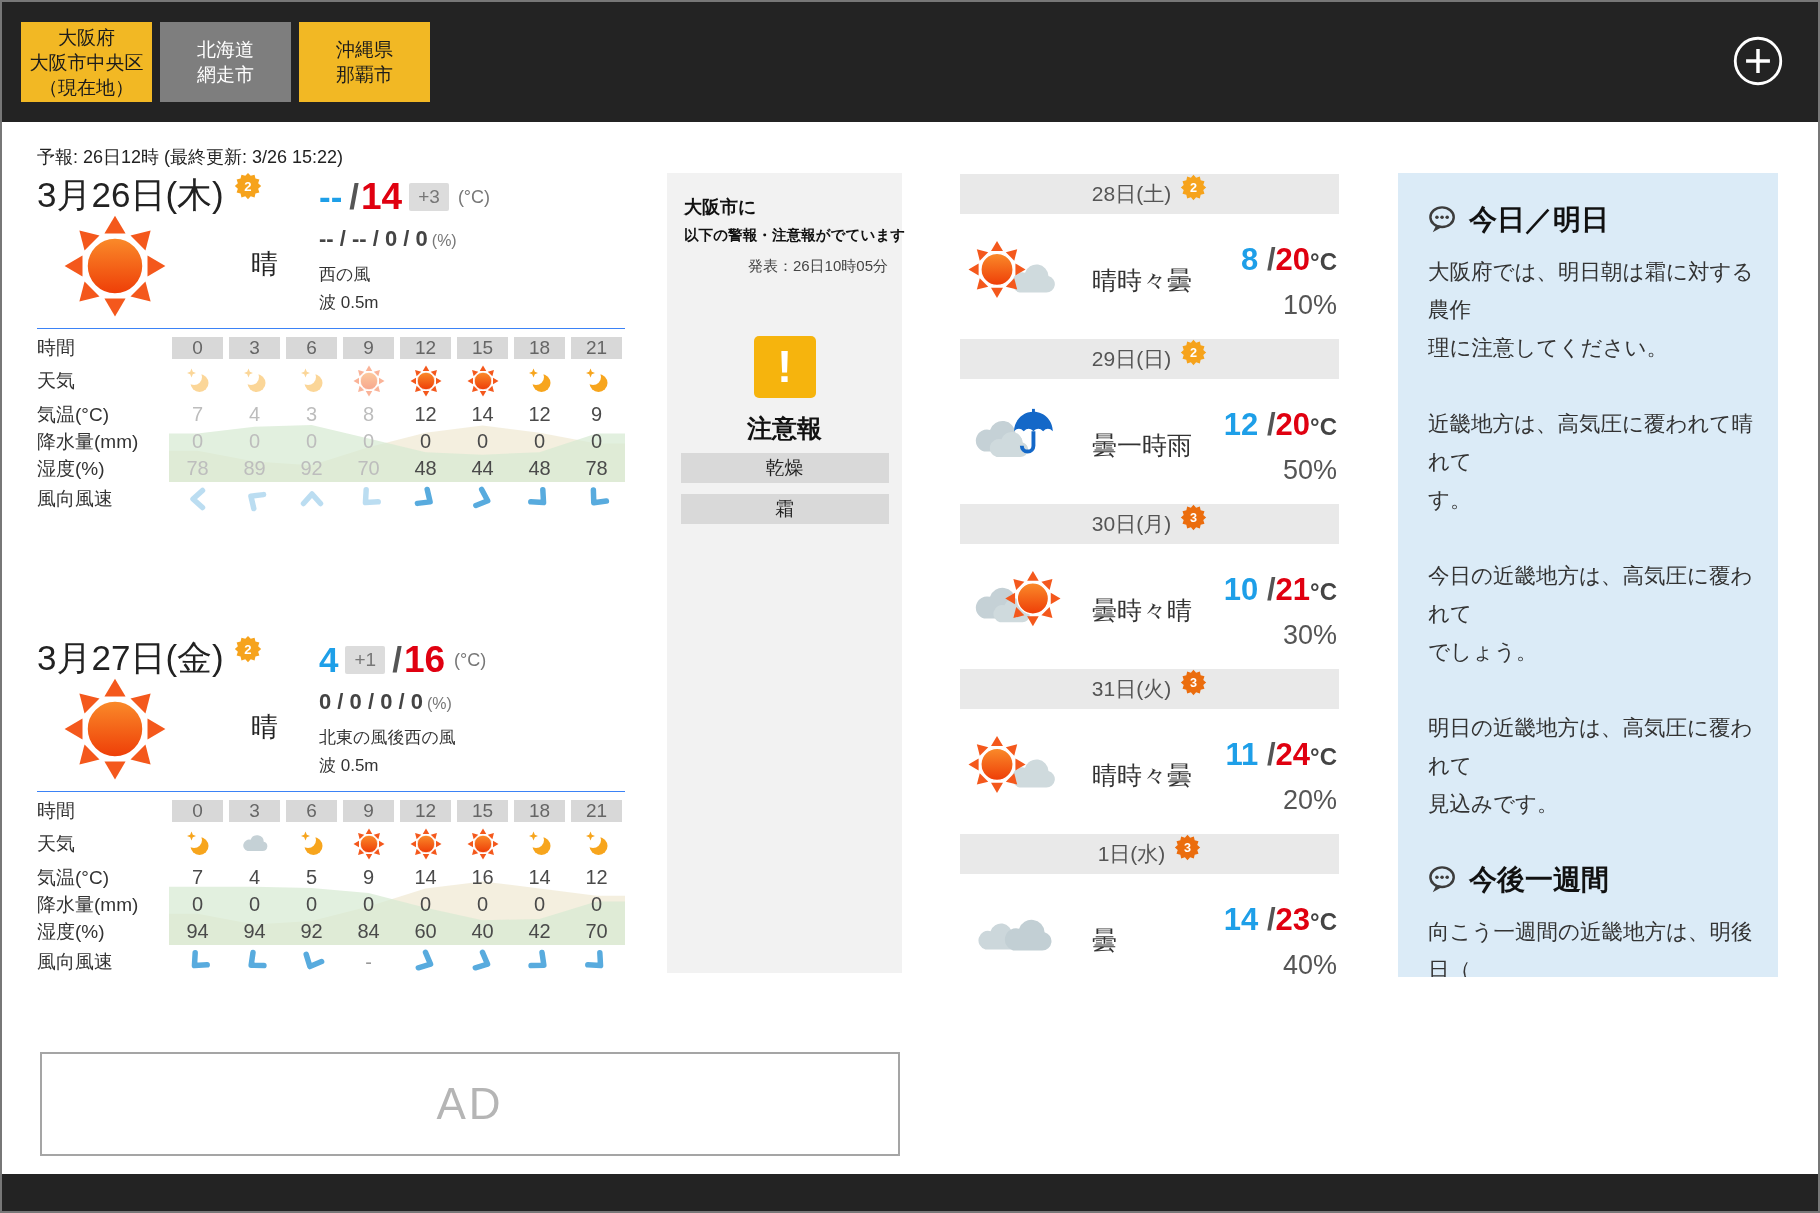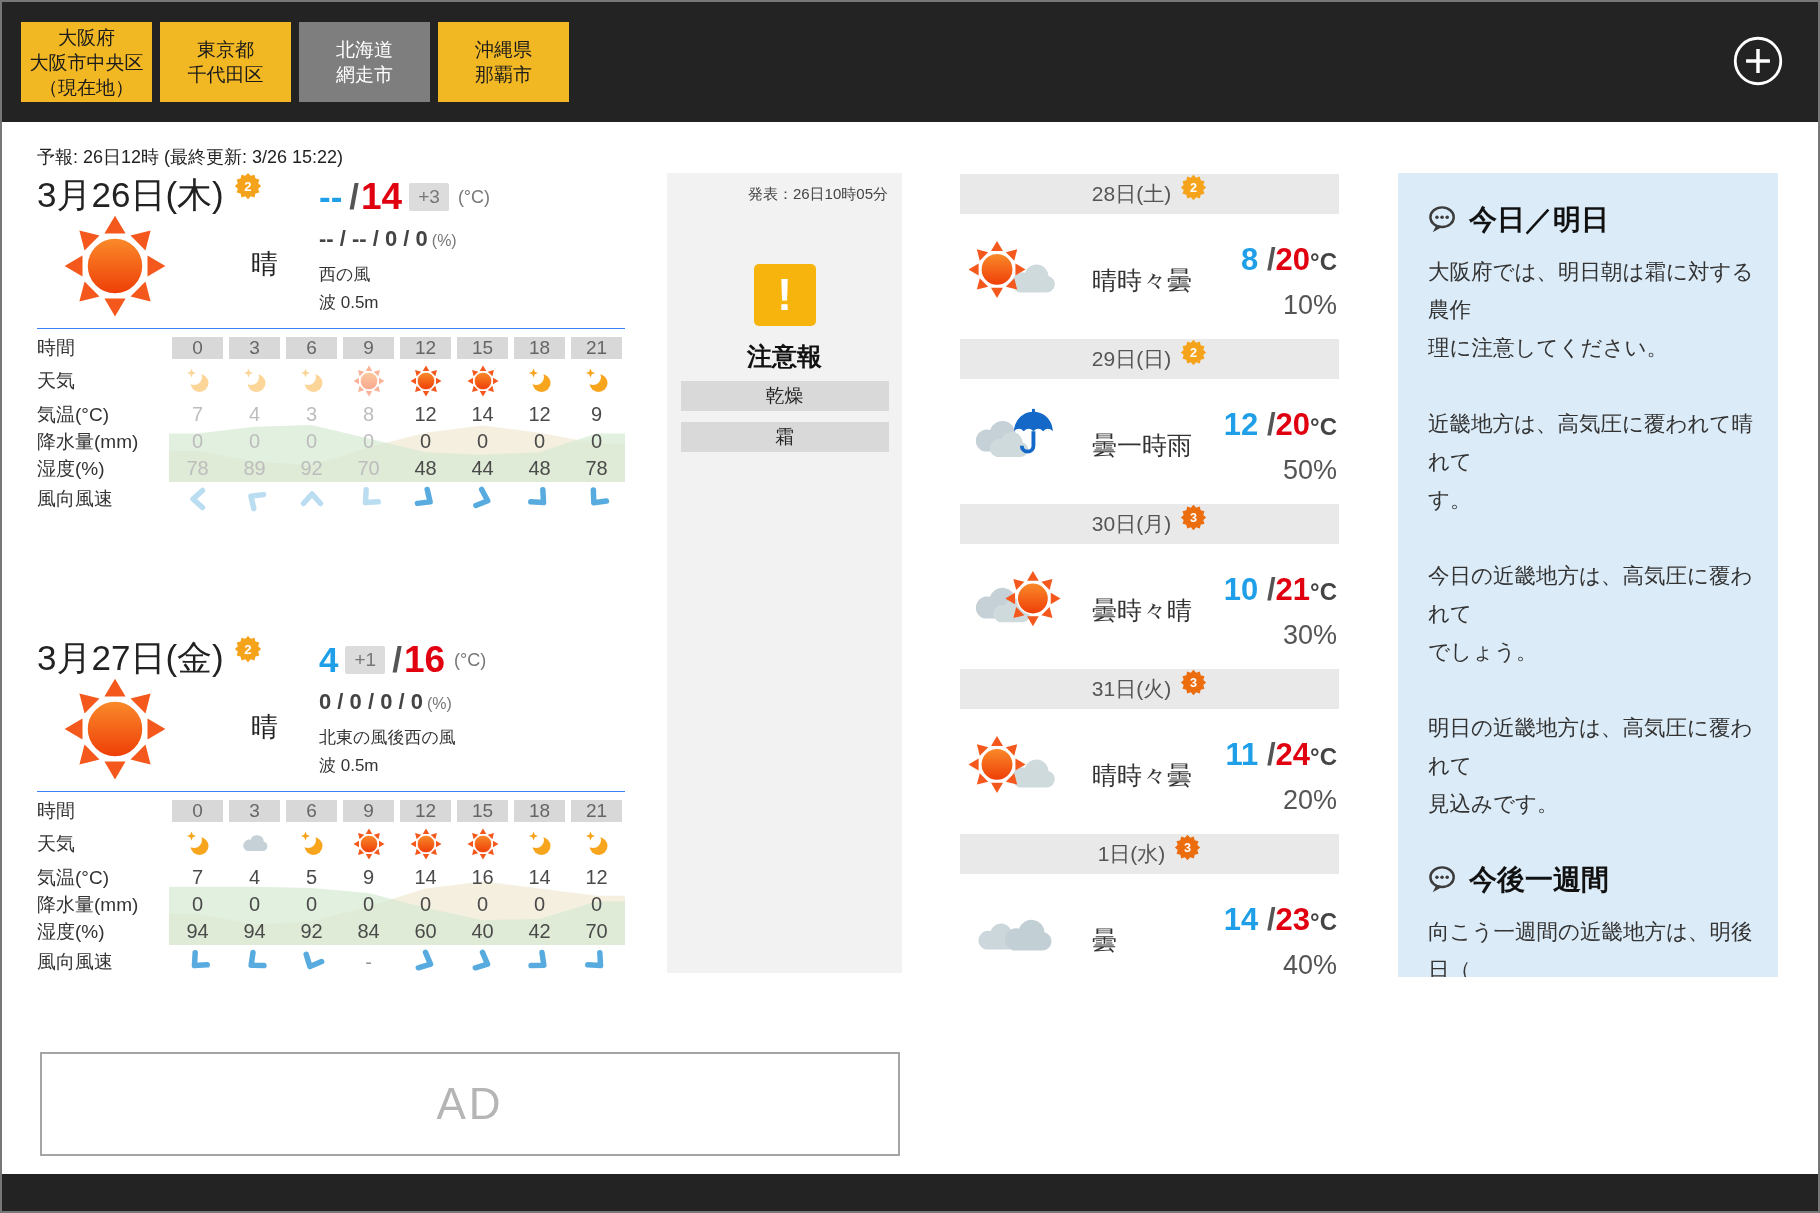--- a/index.html
+++ b/index.html
@@ -163,24 +163,20 @@
 <div class="page">
 
   <header class="topbar">
     <div class="tabs" id="tabs">
   <button class="tab yellow">
     <span class="tab-label">大阪府
 大阪市中央区
 （現在地）</span>
   </button>
 
-  <button class="tab yellow">
-    <span class="tab-label">東京都
-千代田区</span>
-  </button>
 
   <button class="tab gray">
     <span class="tab-label">北海道
 網走市</span>
   </button>
 
   <button class="tab yellow">
     <span class="tab-label">沖縄県
 那覇市</span>
   </button>
@@ -623,20 +619,24 @@
           </div>
           <svg class="area" width="456" height="81">
             <path d="M0,49.8 L28.5,49.8 L85.5,60.6 L142.5,57.0 L199.5,42.6 L256.5,24.6 L313.5,17.4 L370.5,24.6 L427.5,31.8 L456,31.8 L456,81 L0,81 Z" fill="#EADFC0" opacity="0.5"></path>
             <path d="M0,22.7 L28.5,22.7 L85.5,22.7 L142.5,24.0 L199.5,28.9 L256.5,43.8 L313.5,56.2 L370.5,55.0 L427.5,37.6 L456,37.6 L456,81 L0,81 Z" fill="#D5E9D1" opacity="0.7"></path>
           </svg>
         </div>
   </div>
 </section>
 
   <aside class="alert-panel">
+    <div class="alert-head">
+      <div class="alert-region">大阪市に</div>
+      <div class="alert-sub">以下の警報・注意報がでています</div>
+    </div>
     <div class="alert-issued">発表：26日10時05分</div>
     <div class="alert-icon">
       <span>!</span>
     </div>
     <div class="alert-cat">注意報</div>
     <div class="alert-items" id="alert-items">
         <div class="alert-item">乾燥</div>
         <div class="alert-item">霜</div>
       </div>
   </aside>

